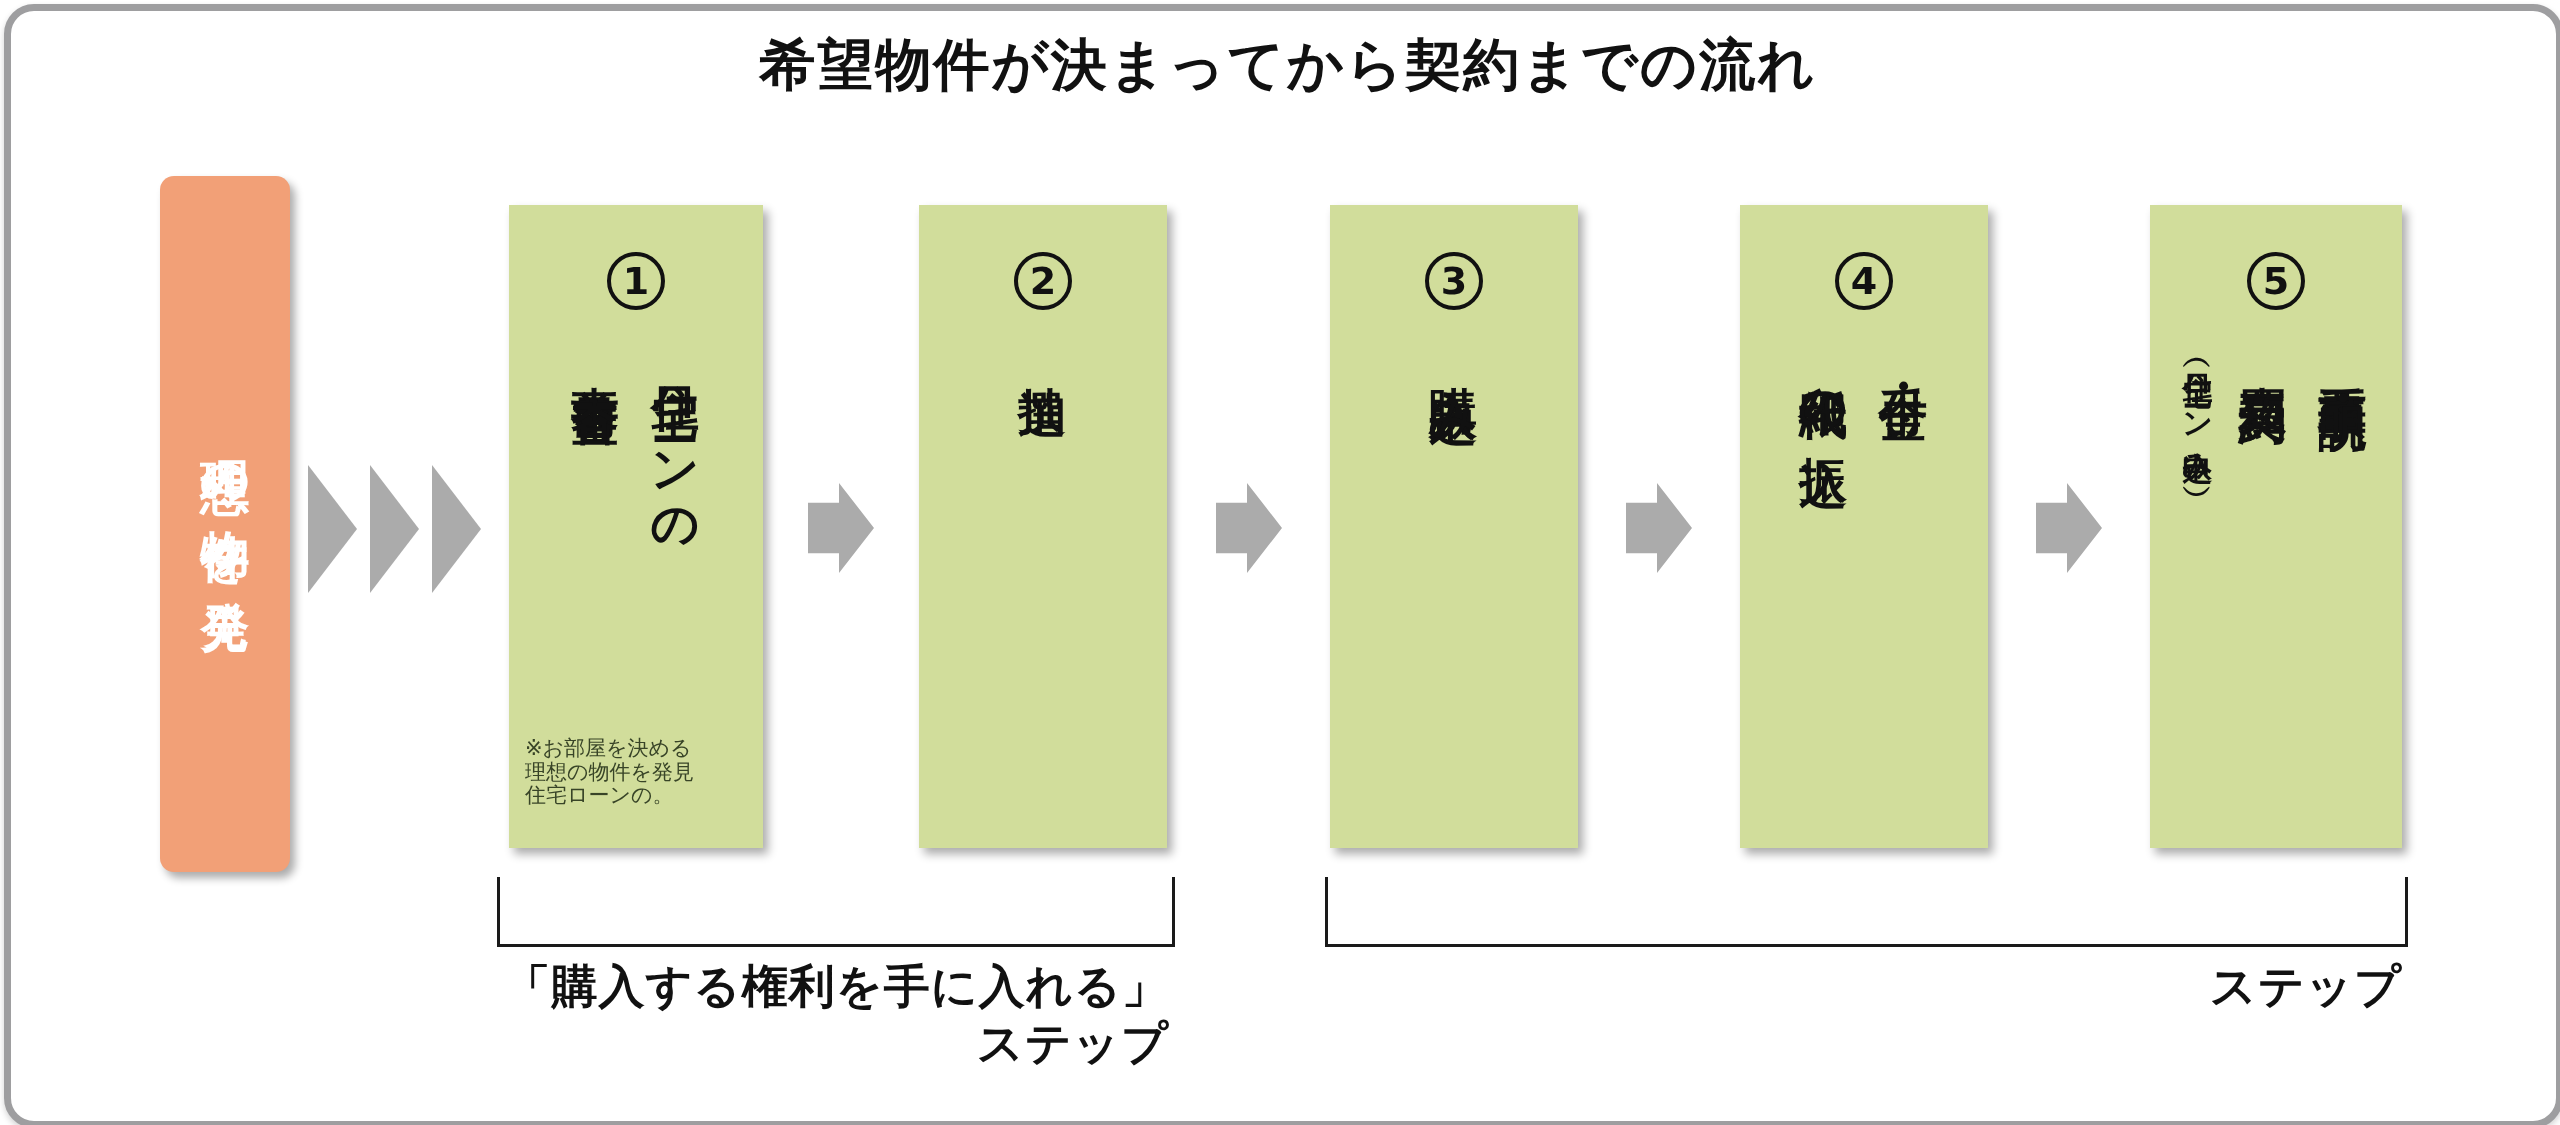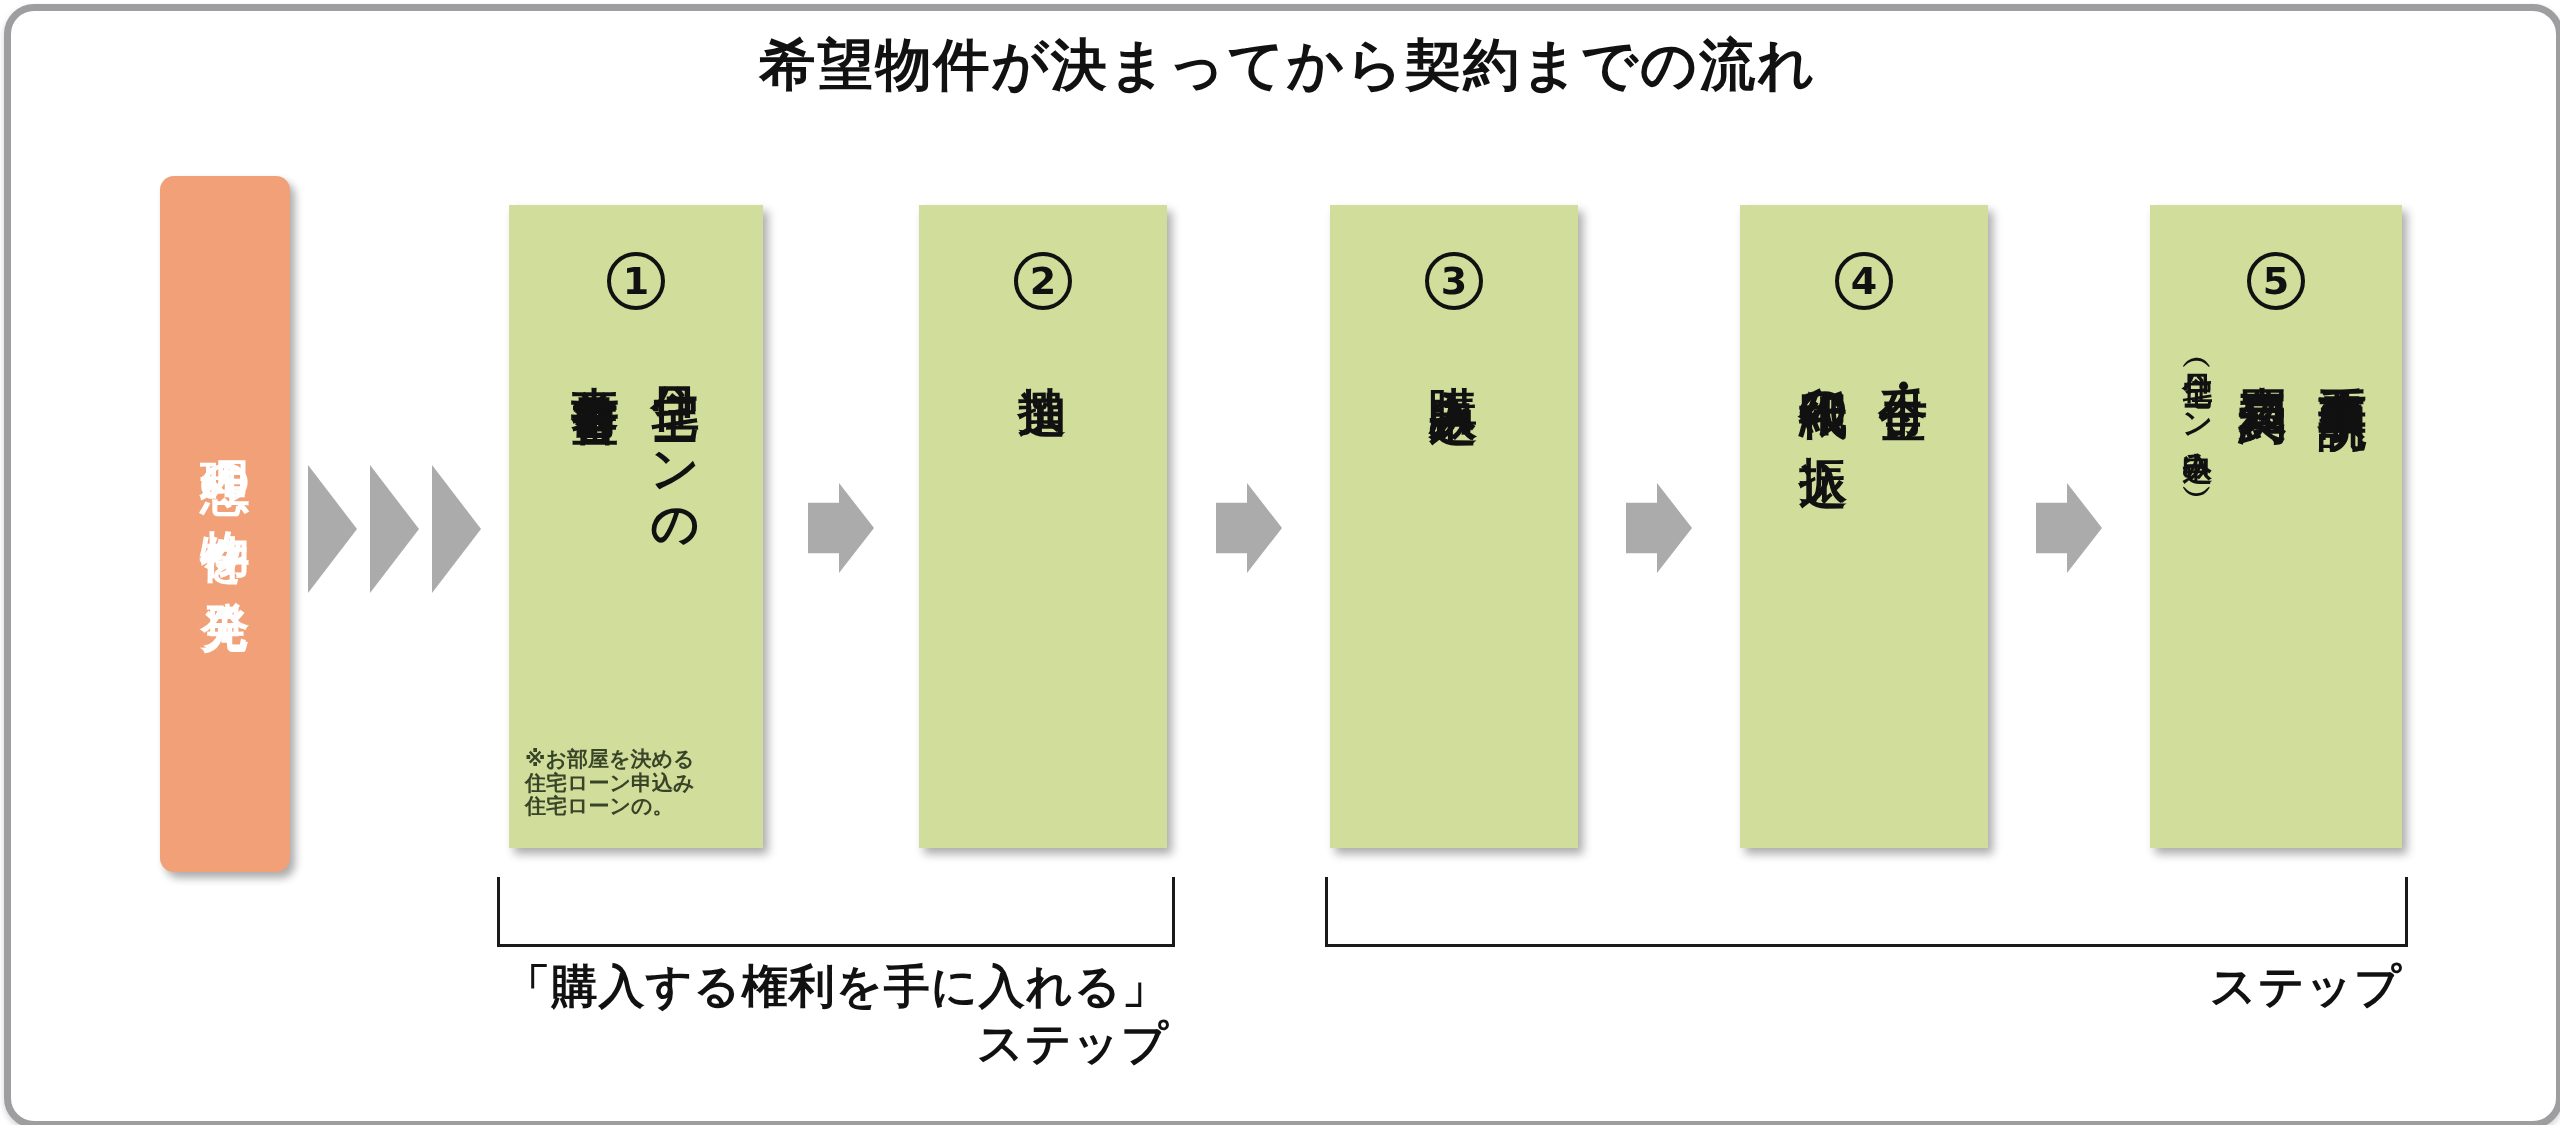--- a/index.html
+++ b/index.html
@@ -50,22 +50,22 @@
     position:absolute;top:143px;left:50%;transform:translateX(-50%);
     writing-mode:vertical-rl;
   }
   .vcol{
     font-size:48px;font-weight:700;letter-spacing:4px;white-space:nowrap;
     margin:0;
   }
   .vcol + .vcol{margin-right:16px;} 
   .vcol.sub{font-size:30px;font-weight:700;letter-spacing:2px;margin-right:14px;}
   .note{
-    position:absolute;left:16px;top:543px;width:230px;
-    font-size:21px;line-height:23.5px;font-weight:700;color:#384427;
+    position:absolute;left:16px;top:532px;width:230px;
+    font-size:21px;line-height:23.5px;font-weight:400;color:#384427;
     text-align:left;
   }
   
   .block-arrow{
     position:absolute;top:483px;width:66px;height:90px;background:#ababab;
     clip-path:polygon(0% 22%,47% 22%,47% 0%,100% 50%,47% 100%,47% 78%,0% 78%);
   }
   
   .bracket{
     position:absolute;top:877px;height:67px;
@@ -97,21 +97,21 @@
 <div class="step-box" style="left:509px;width:254px;">
   <div class="num-circle">
     <span>1</span>
   </div>
   <div class="vtext">
     <div class="vcol">住宅ローンの</div>
     <div class="vcol">事前審査</div>
   </div>
   <div class="note">
     <div>※お部屋を決める</div>
-    <div>住宅ローン申込み</div>
+    <div>理想の物件を発見</div>
     <div>住宅ローンの。</div>
   </div>
 </div>
 
 <div class="block-arrow" style="left:808px;"></div>
 
 <div class="step-box" style="left:919px;width:248px;">
   <div class="num-circle">
     <span>2</span>
   </div>

